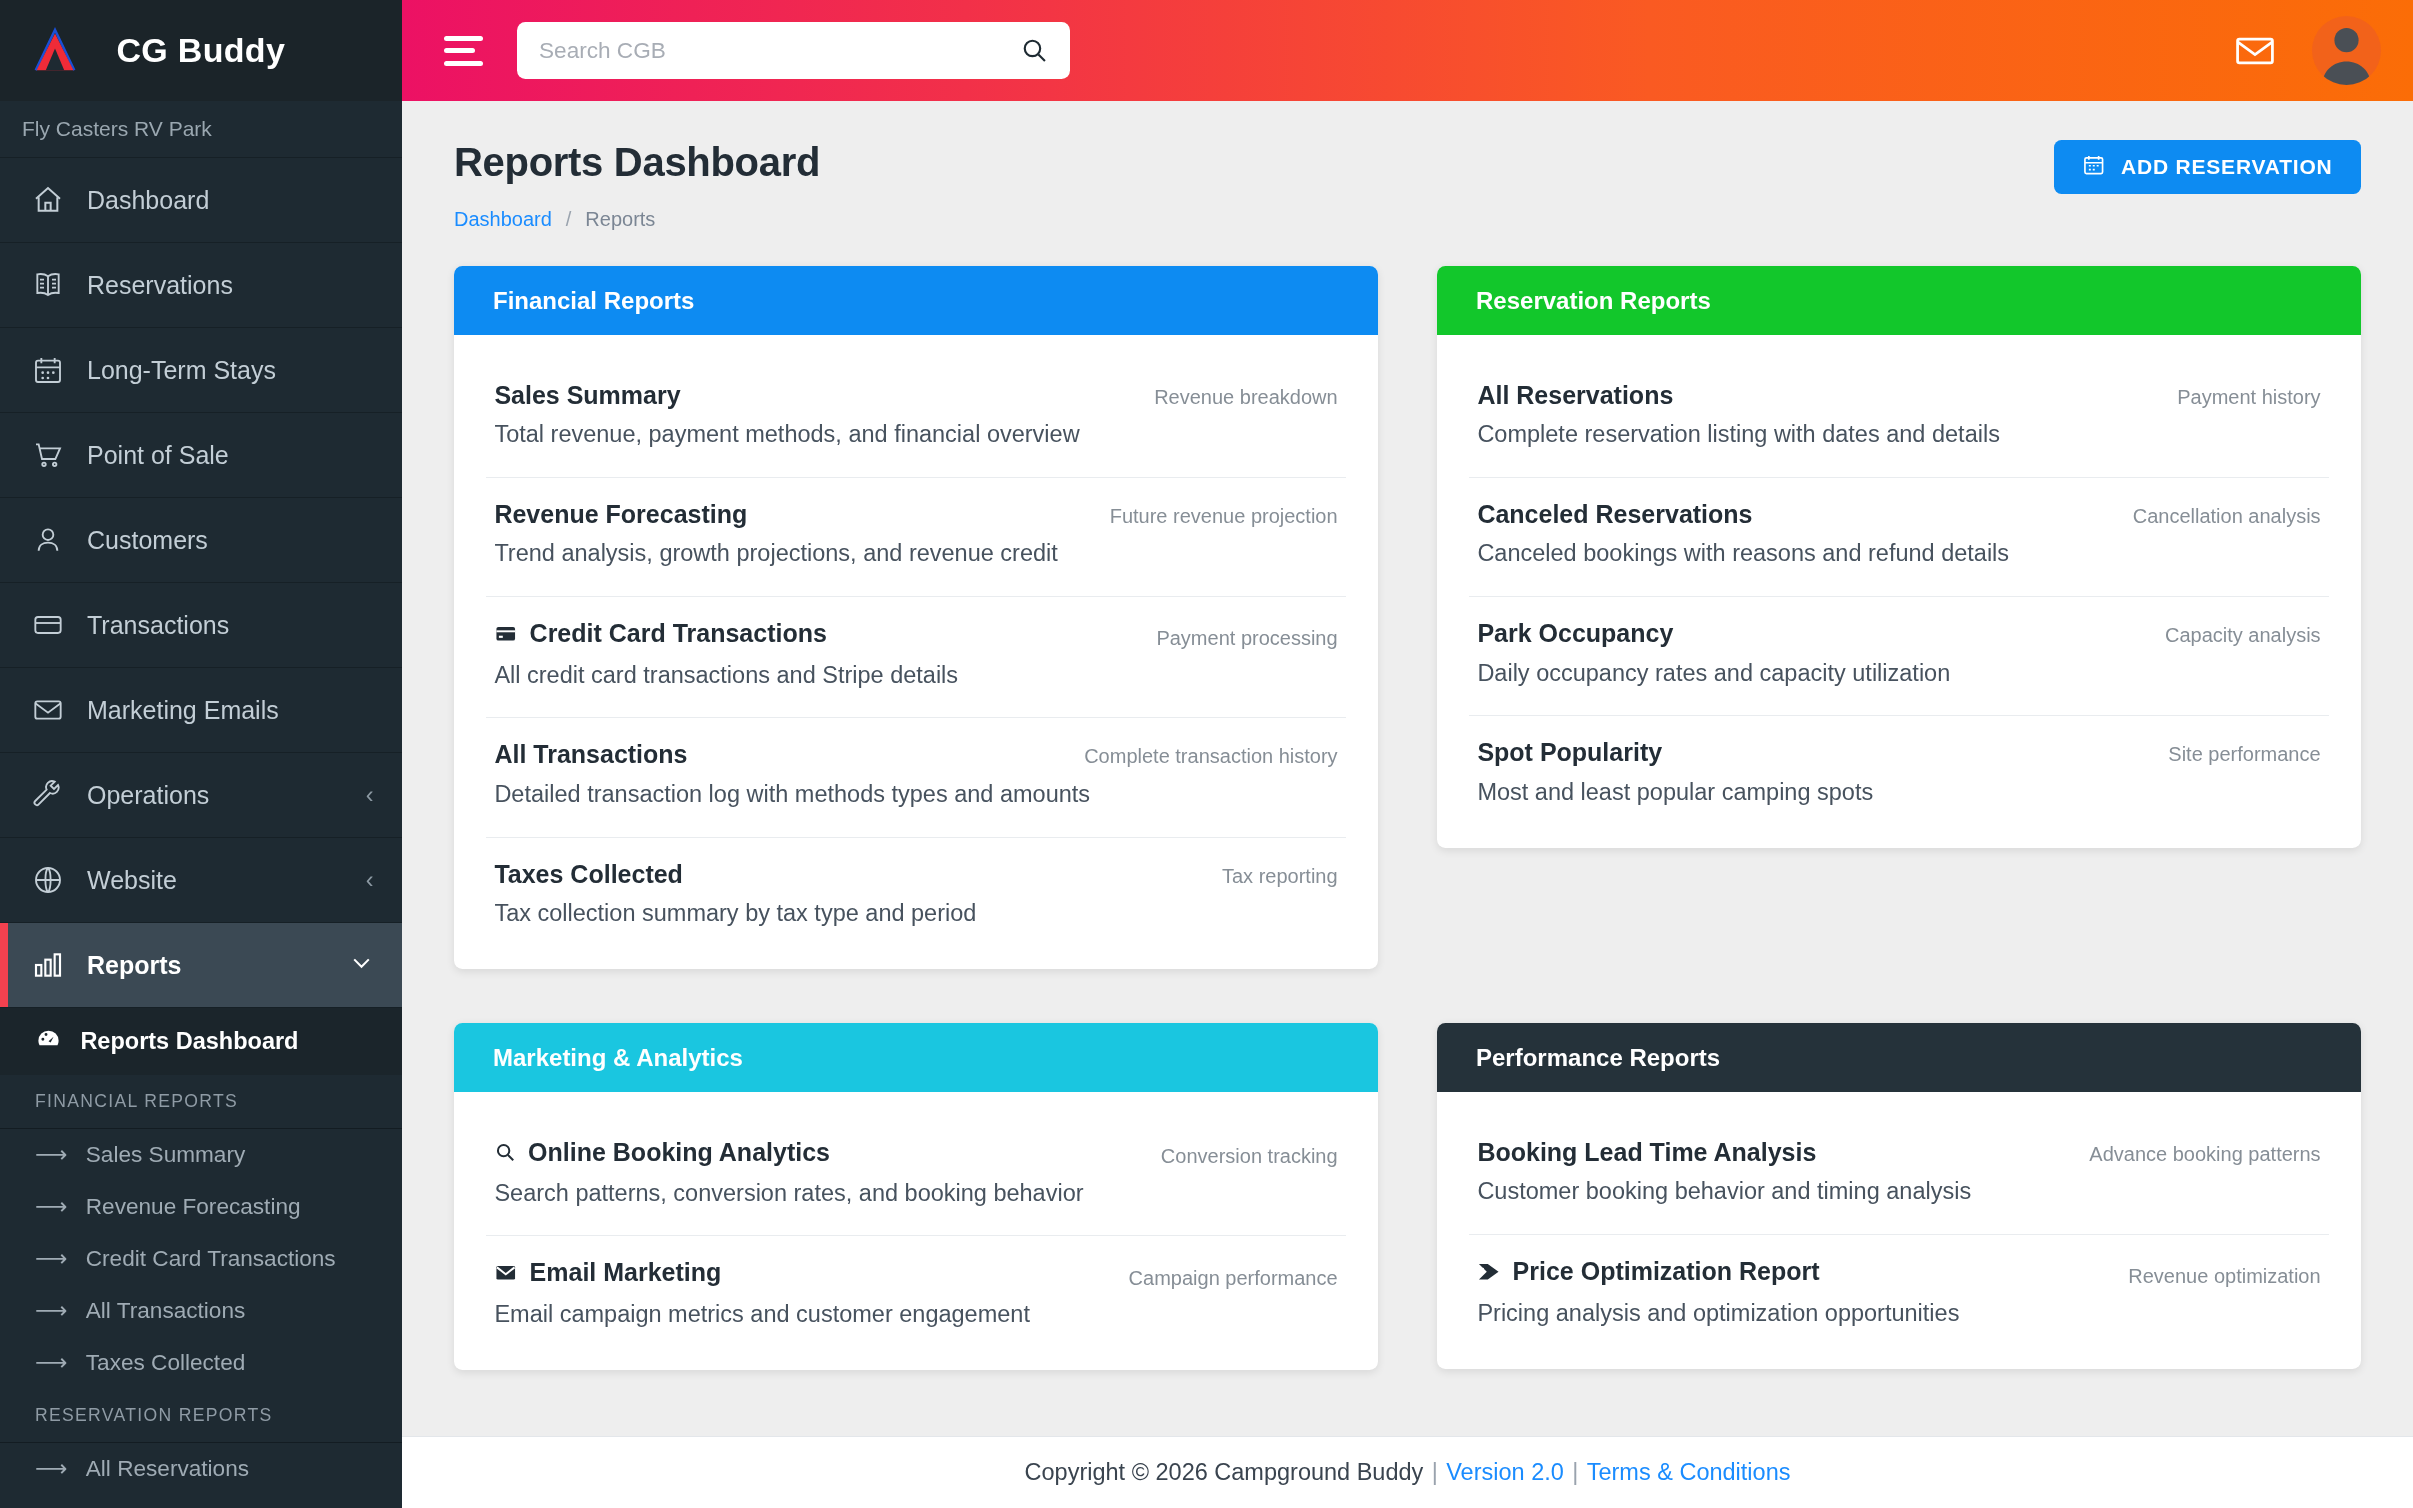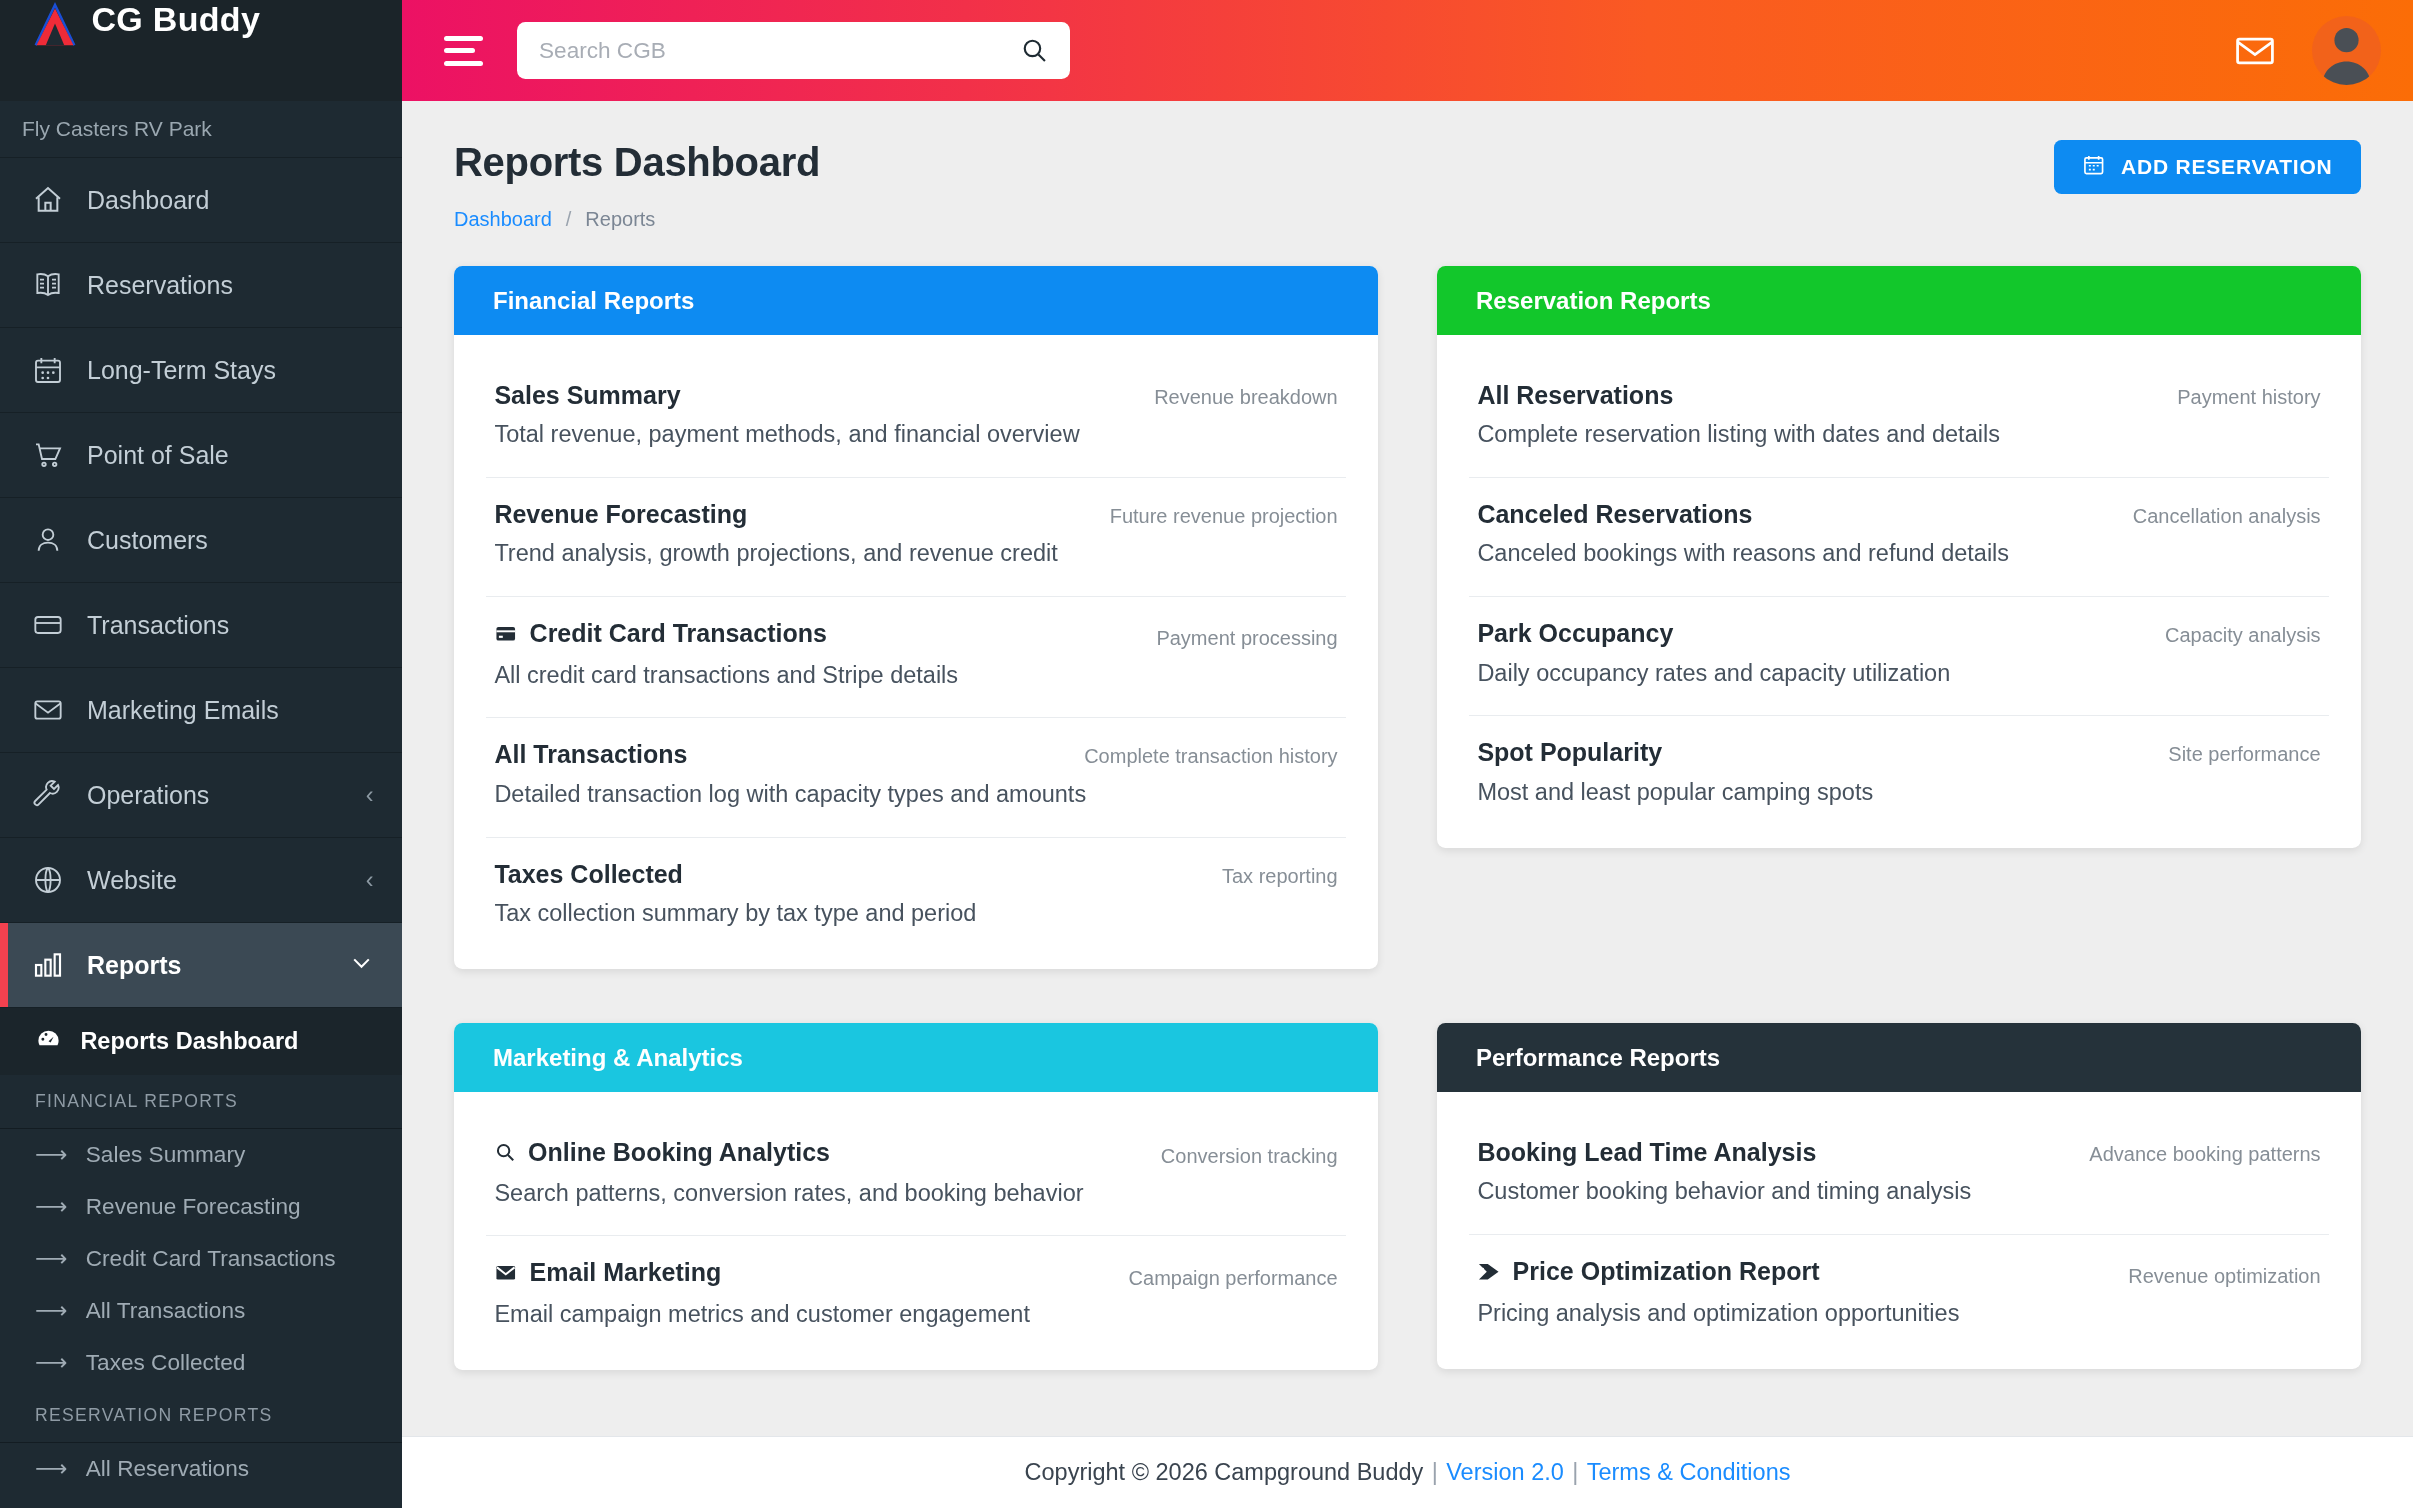--- a/index.html
+++ b/index.html
@@ -11,22 +11,22 @@
   }
   .app { display: flex; width: 2413px; height: 1508px; position: relative; }
 
   
   .sidebar {
     width: 402px; flex: 0 0 402px; height: 1508px;
     background: #1e2a32;
     overflow: hidden; position: relative; z-index: 5;
   }
   .brand {
-    height: 101px; display: flex; align-items: flex-start;
-    padding-left: 28.5px; gap: 11px;
+    height: 101px; display: flex; align-items: center;
+    padding-left: 28.5px; gap: 36px;
     background: #1b2429;
   }
   .brand-logo { width: 52px; height: 52px; position: relative; flex: 0 0 52px; }
   .brand-title { color: #fff; font-size: 34px; font-weight: 700; letter-spacing: 0.3px; }
 
   .park-name {
     height: 57px; display: flex; align-items: center;
     padding-left: 22px;
     color: #9aa7b0; font-size: 21px;
     border-bottom: 0.8px solid #162026;
@@ -428,21 +428,21 @@
                 </span>
                 <span class="rtag">Payment processing</span>
               </div>
               <div class="rdesc">All credit card transactions and Stripe details</div>
             </div>
             <div class="report-row">
               <div class="line1">
                 <span class="rname">All Transactions</span>
                 <span class="rtag">Complete transaction history</span>
               </div>
-              <div class="rdesc">Detailed transaction log with capacity types and amounts</div>
+              <div class="rdesc">Detailed transaction log with methods types and amounts</div>
             </div>
             <div class="report-row">
               <div class="line1">
                 <span class="rname">Taxes Collected</span>
                 <span class="rtag">Tax reporting</span>
               </div>
               <div class="rdesc">Tax collection summary by tax type and period</div>
             </div>
           </div>
         </section>

